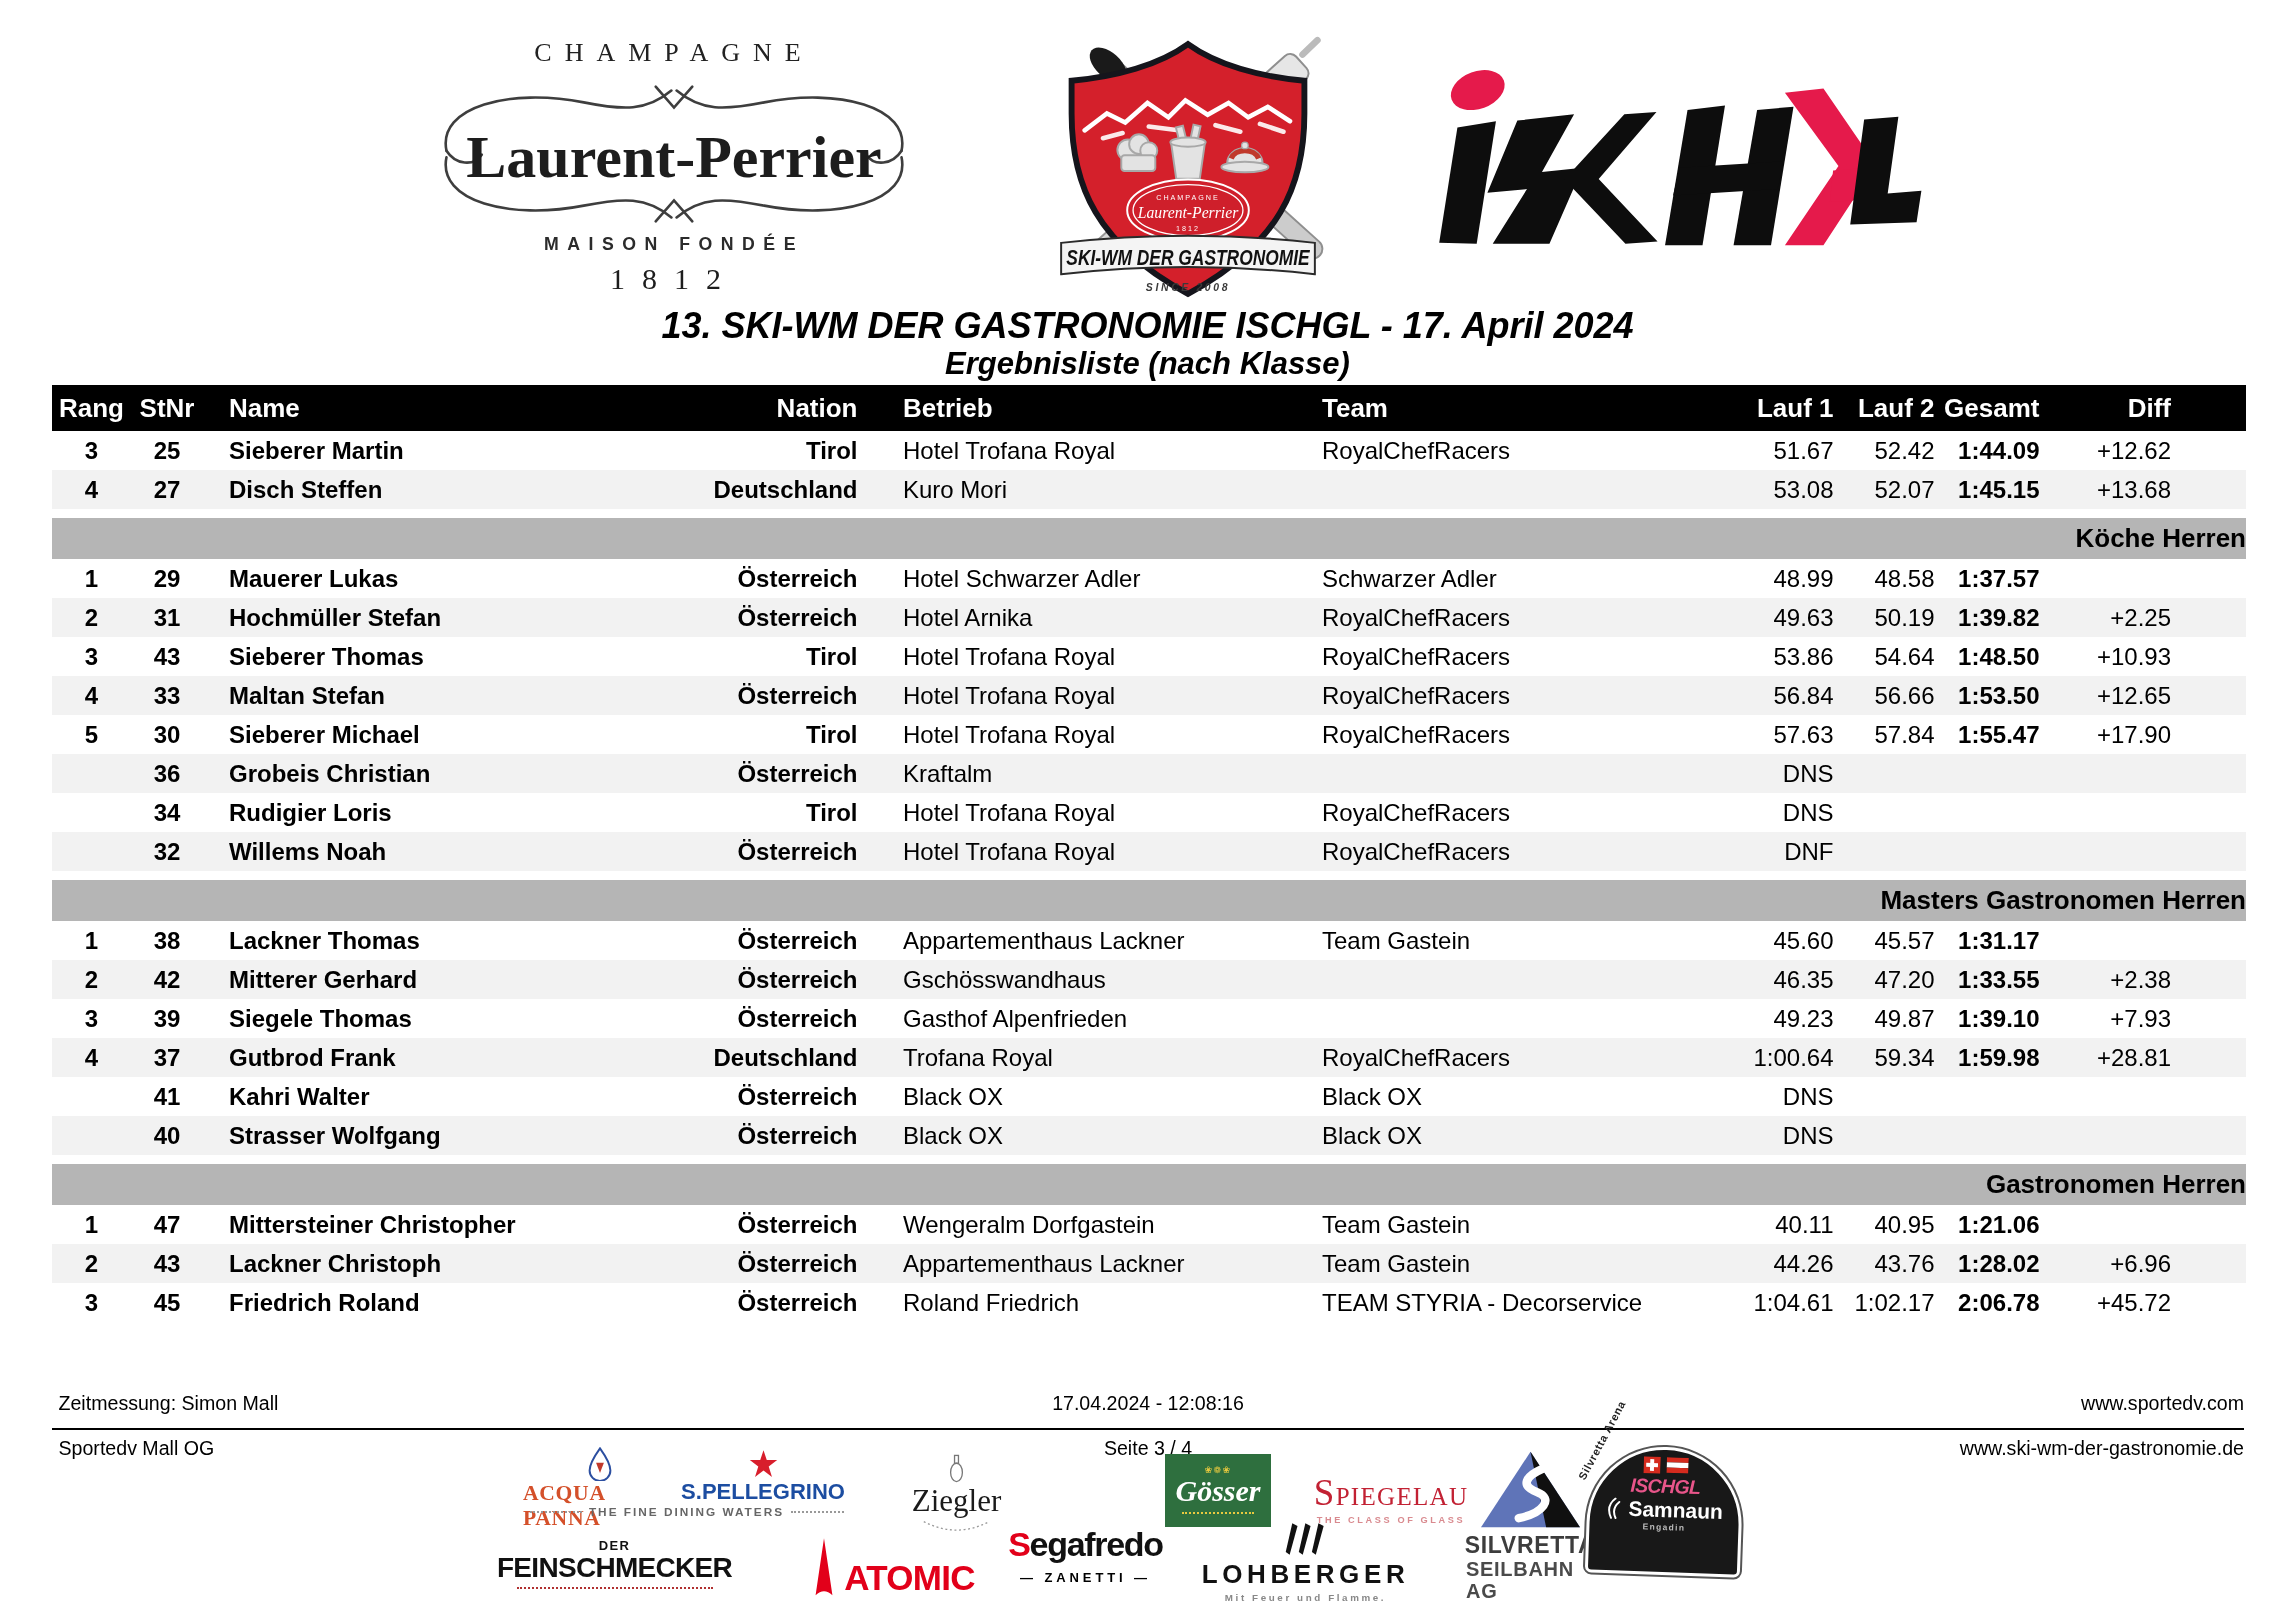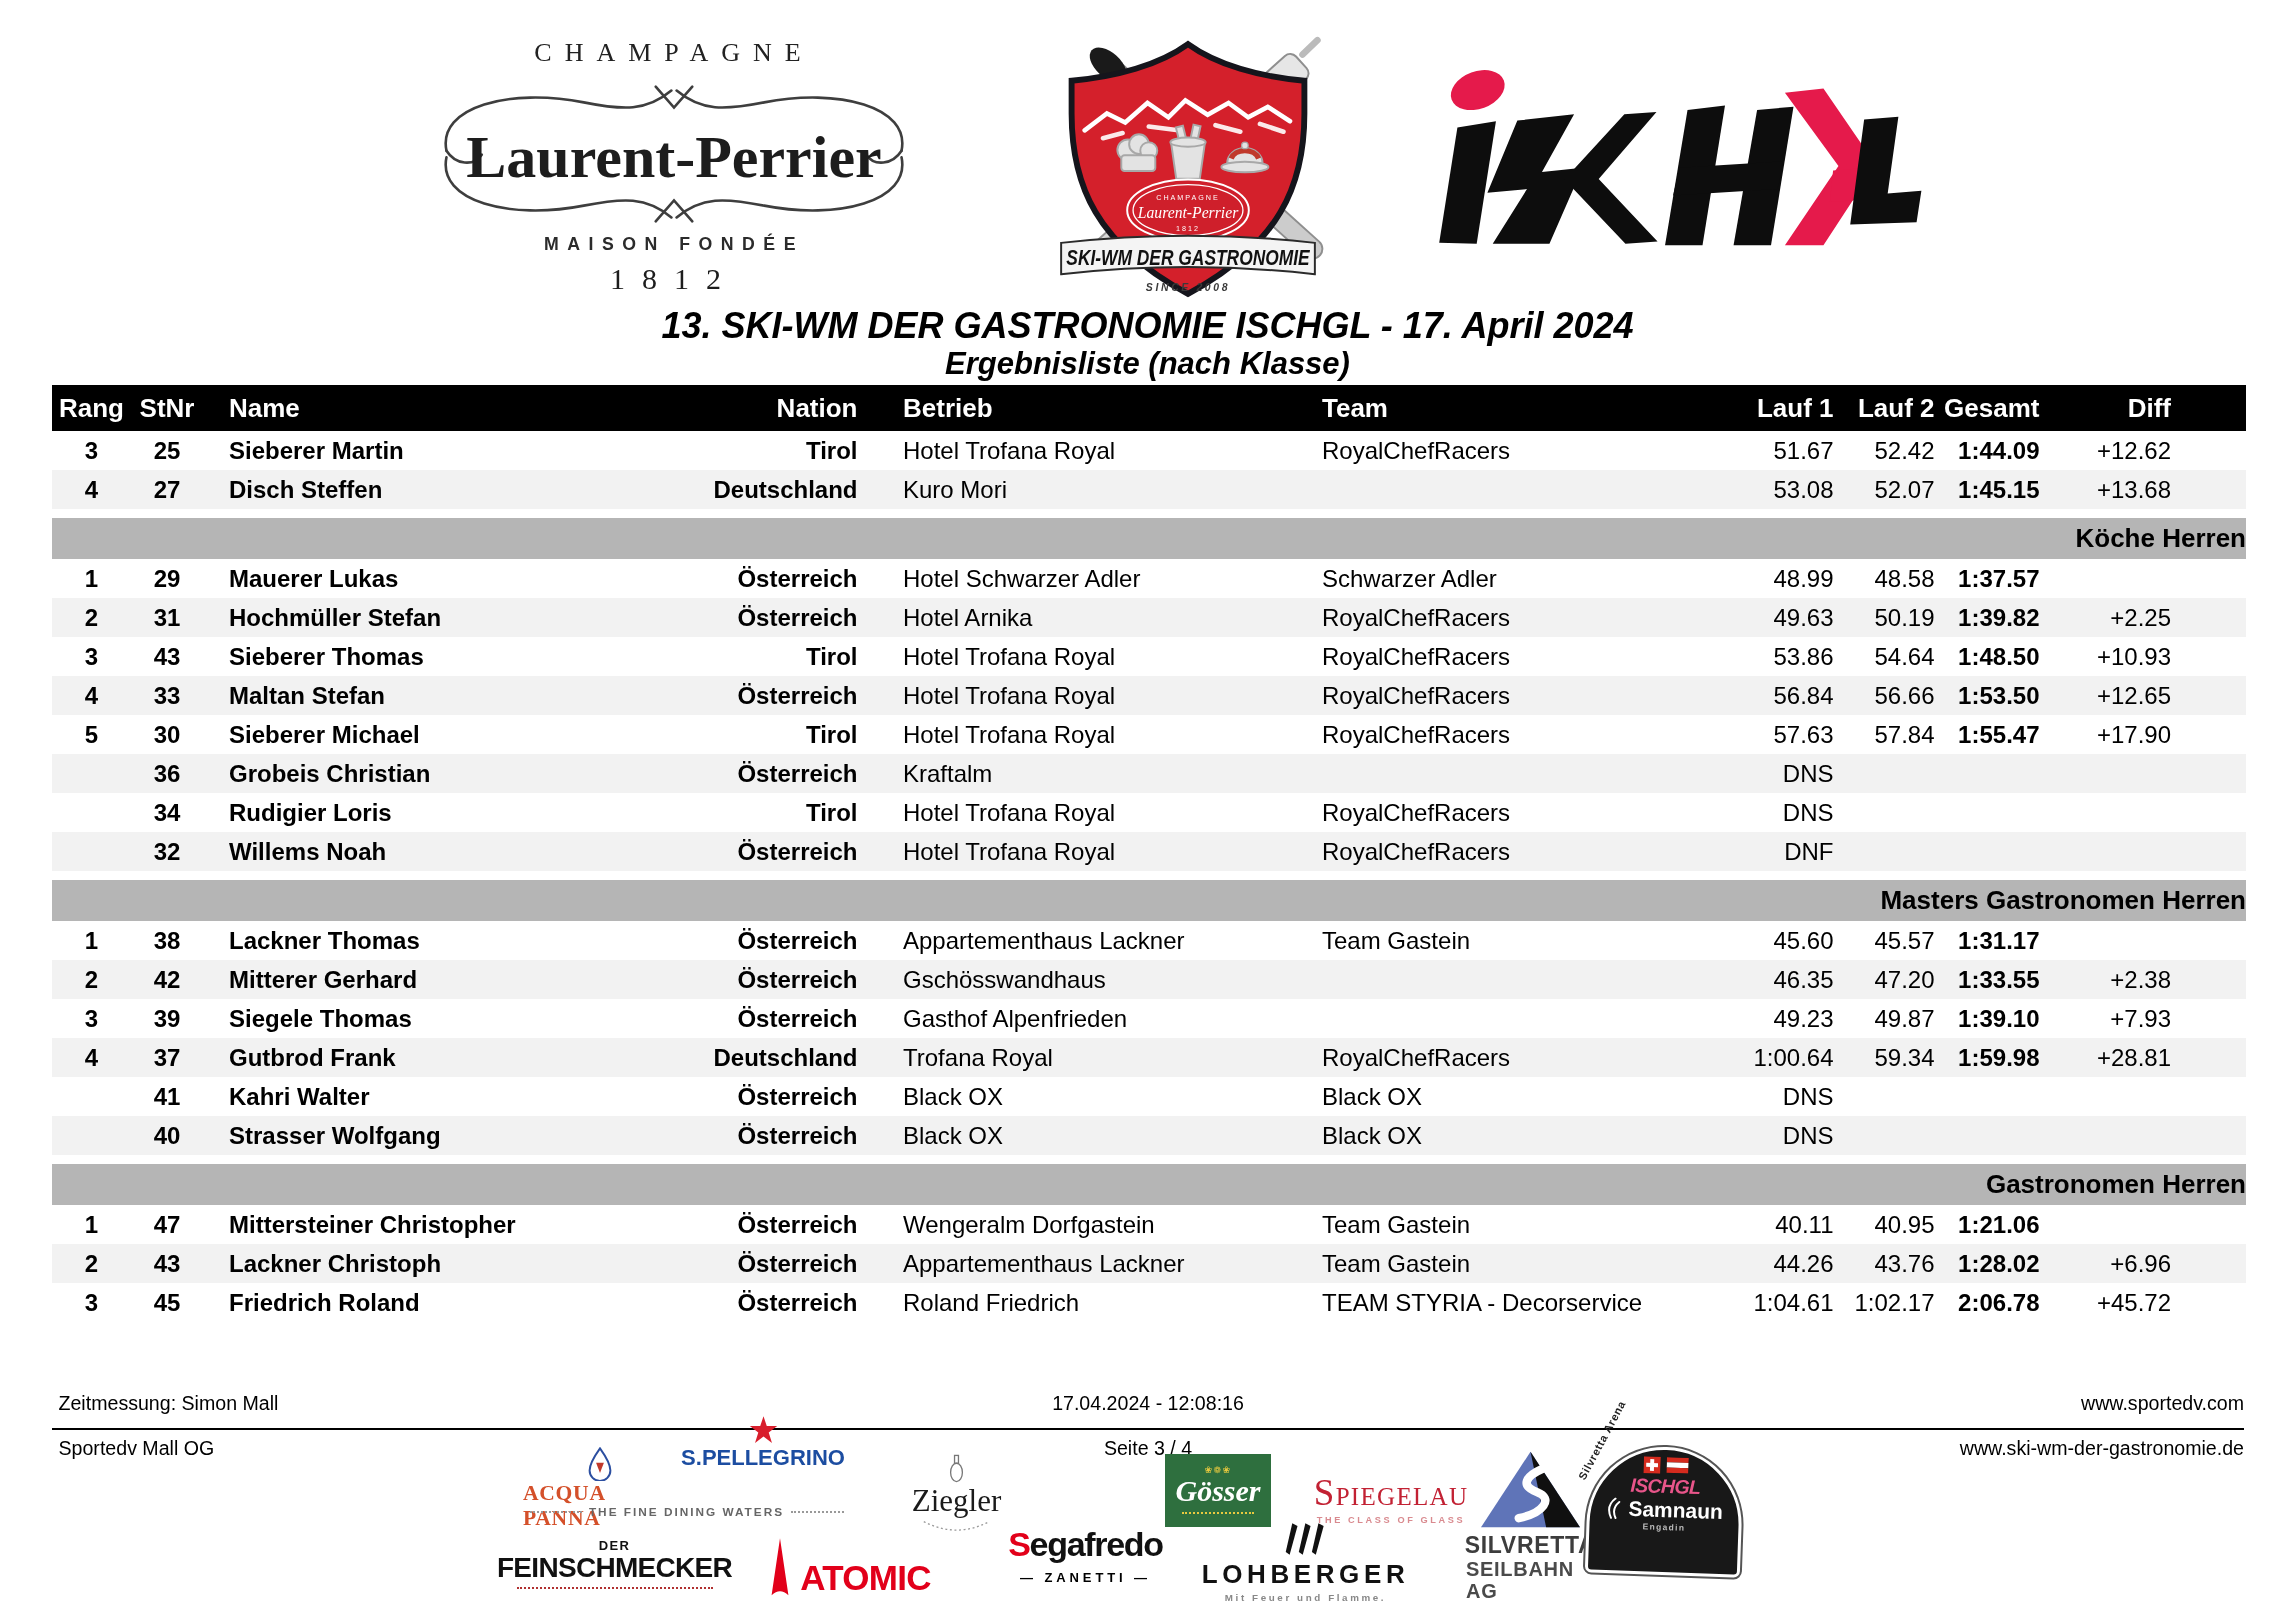--- a/index.html
+++ b/index.html
@@ -69,21 +69,21 @@
          transform:rotate(2deg);display:flex;flex-direction:column;align-items:center;overflow:hidden;}
   .badge-flags{margin-top:6.5px;display:flex;gap:5.2px;align-items:center;}
   .badge-ischgl{color:#e8558a;font-weight:900;font-style:italic;font-size:19.6px;letter-spacing:-0.7px;margin-top:1.3px;}
   .badge-samnaun{color:#fff;font-weight:bold;font-size:21px;display:flex;align-items:center;gap:5.2px;}
   .badge-sub{color:#bbb;font-size:8.5px;font-weight:bold;letter-spacing:1.3px;}
   .badge-arc{position:absolute;left:1576px;top:1476px;transform:rotate(-62deg);transform-origin:left top;
              font-size:11px;font-weight:bold;color:#222;letter-spacing:0.7px;z-index:3;}
   .fein-der{font-size:13px;font-weight:900;letter-spacing:1.3px;color:#111;line-height:13px;}
   .fein-name{font-size:28px;font-weight:900;color:#111;letter-spacing:-0.7px;line-height:31px;}
   .fein-line{width:196px;border-top:2.6px dotted #b03030;margin-top:3.9px;}
-  .atomic{position:absolute;left:769px;top:1538px;width:196px;display:flex;align-items:flex-end;gap:9.2px;}
+  .atomic{position:absolute;left:813px;top:1538px;width:196px;display:flex;align-items:flex-end;gap:9.2px;}
   .atomic-name{font-size:35px;font-weight:900;color:#e2001a;letter-spacing:-0.7px;}
   .sega-name{font-size:34px;font-weight:900;color:#111;letter-spacing:-1.3px;}
   .sega-name .init{color:#e2001a;}
   .sega-sub{font-size:13px;font-weight:bold;letter-spacing:3.9px;color:#000000;margin-top:6px;}
   .loh-name{font-size:26px;font-weight:bold;letter-spacing:4.6px;color:#111;margin-top:2.6px;}
   .loh-sub{font-size:9.8px;letter-spacing:2.6px;color:#888;font-weight:bold;margin-top:2.6px;}
 </style>
 </head>
 <body>
 
@@ -461,21 +461,21 @@
     <span class="fr">www.ski-wm-der-gastronomie.de</span>
   </div>
 
   <div class="sp" style="left:523px;top:1447px;width:154px">
     <svg width="26" height="34" viewBox="0 0 40 52">
       <path d="M20,2 C30,16 36,26 36,36 A16,16 0 0 1 4,36 C4,26 10,16 20,2 Z" fill="#ffffff" stroke="#2b4ea0" stroke-width="3"></path>
       <path d="M14,24 L26,24 L20,40 Z" fill="#c0392b"></path>
     </svg>
     <div class="acqua-name"><span>ACQUA PANNA</span></div>
   </div>
-  <div class="sp" style="left:681px;top:1415px;width:164px">
+  <div class="sp" style="left:681px;top:1449px;width:164px">
     <svg width="29" height="30" viewBox="0 0 44 46">
       <polygon points="22,2 27,17 43,17 30,27 35,43 22,33 9,43 14,27 1,17 17,17" fill="#d81e2c"></polygon>
     </svg>
     <div class="pell-name"><span>S.PELLEGRINO</span></div>
   </div>
   <div class="waters">
       <span>THE FINE DINING WATERS</span>
     </div>
   <div class="sp" style="left:906px;top:1454px;width:101px">
     <svg width="17" height="29" viewBox="0 0 26 44">

